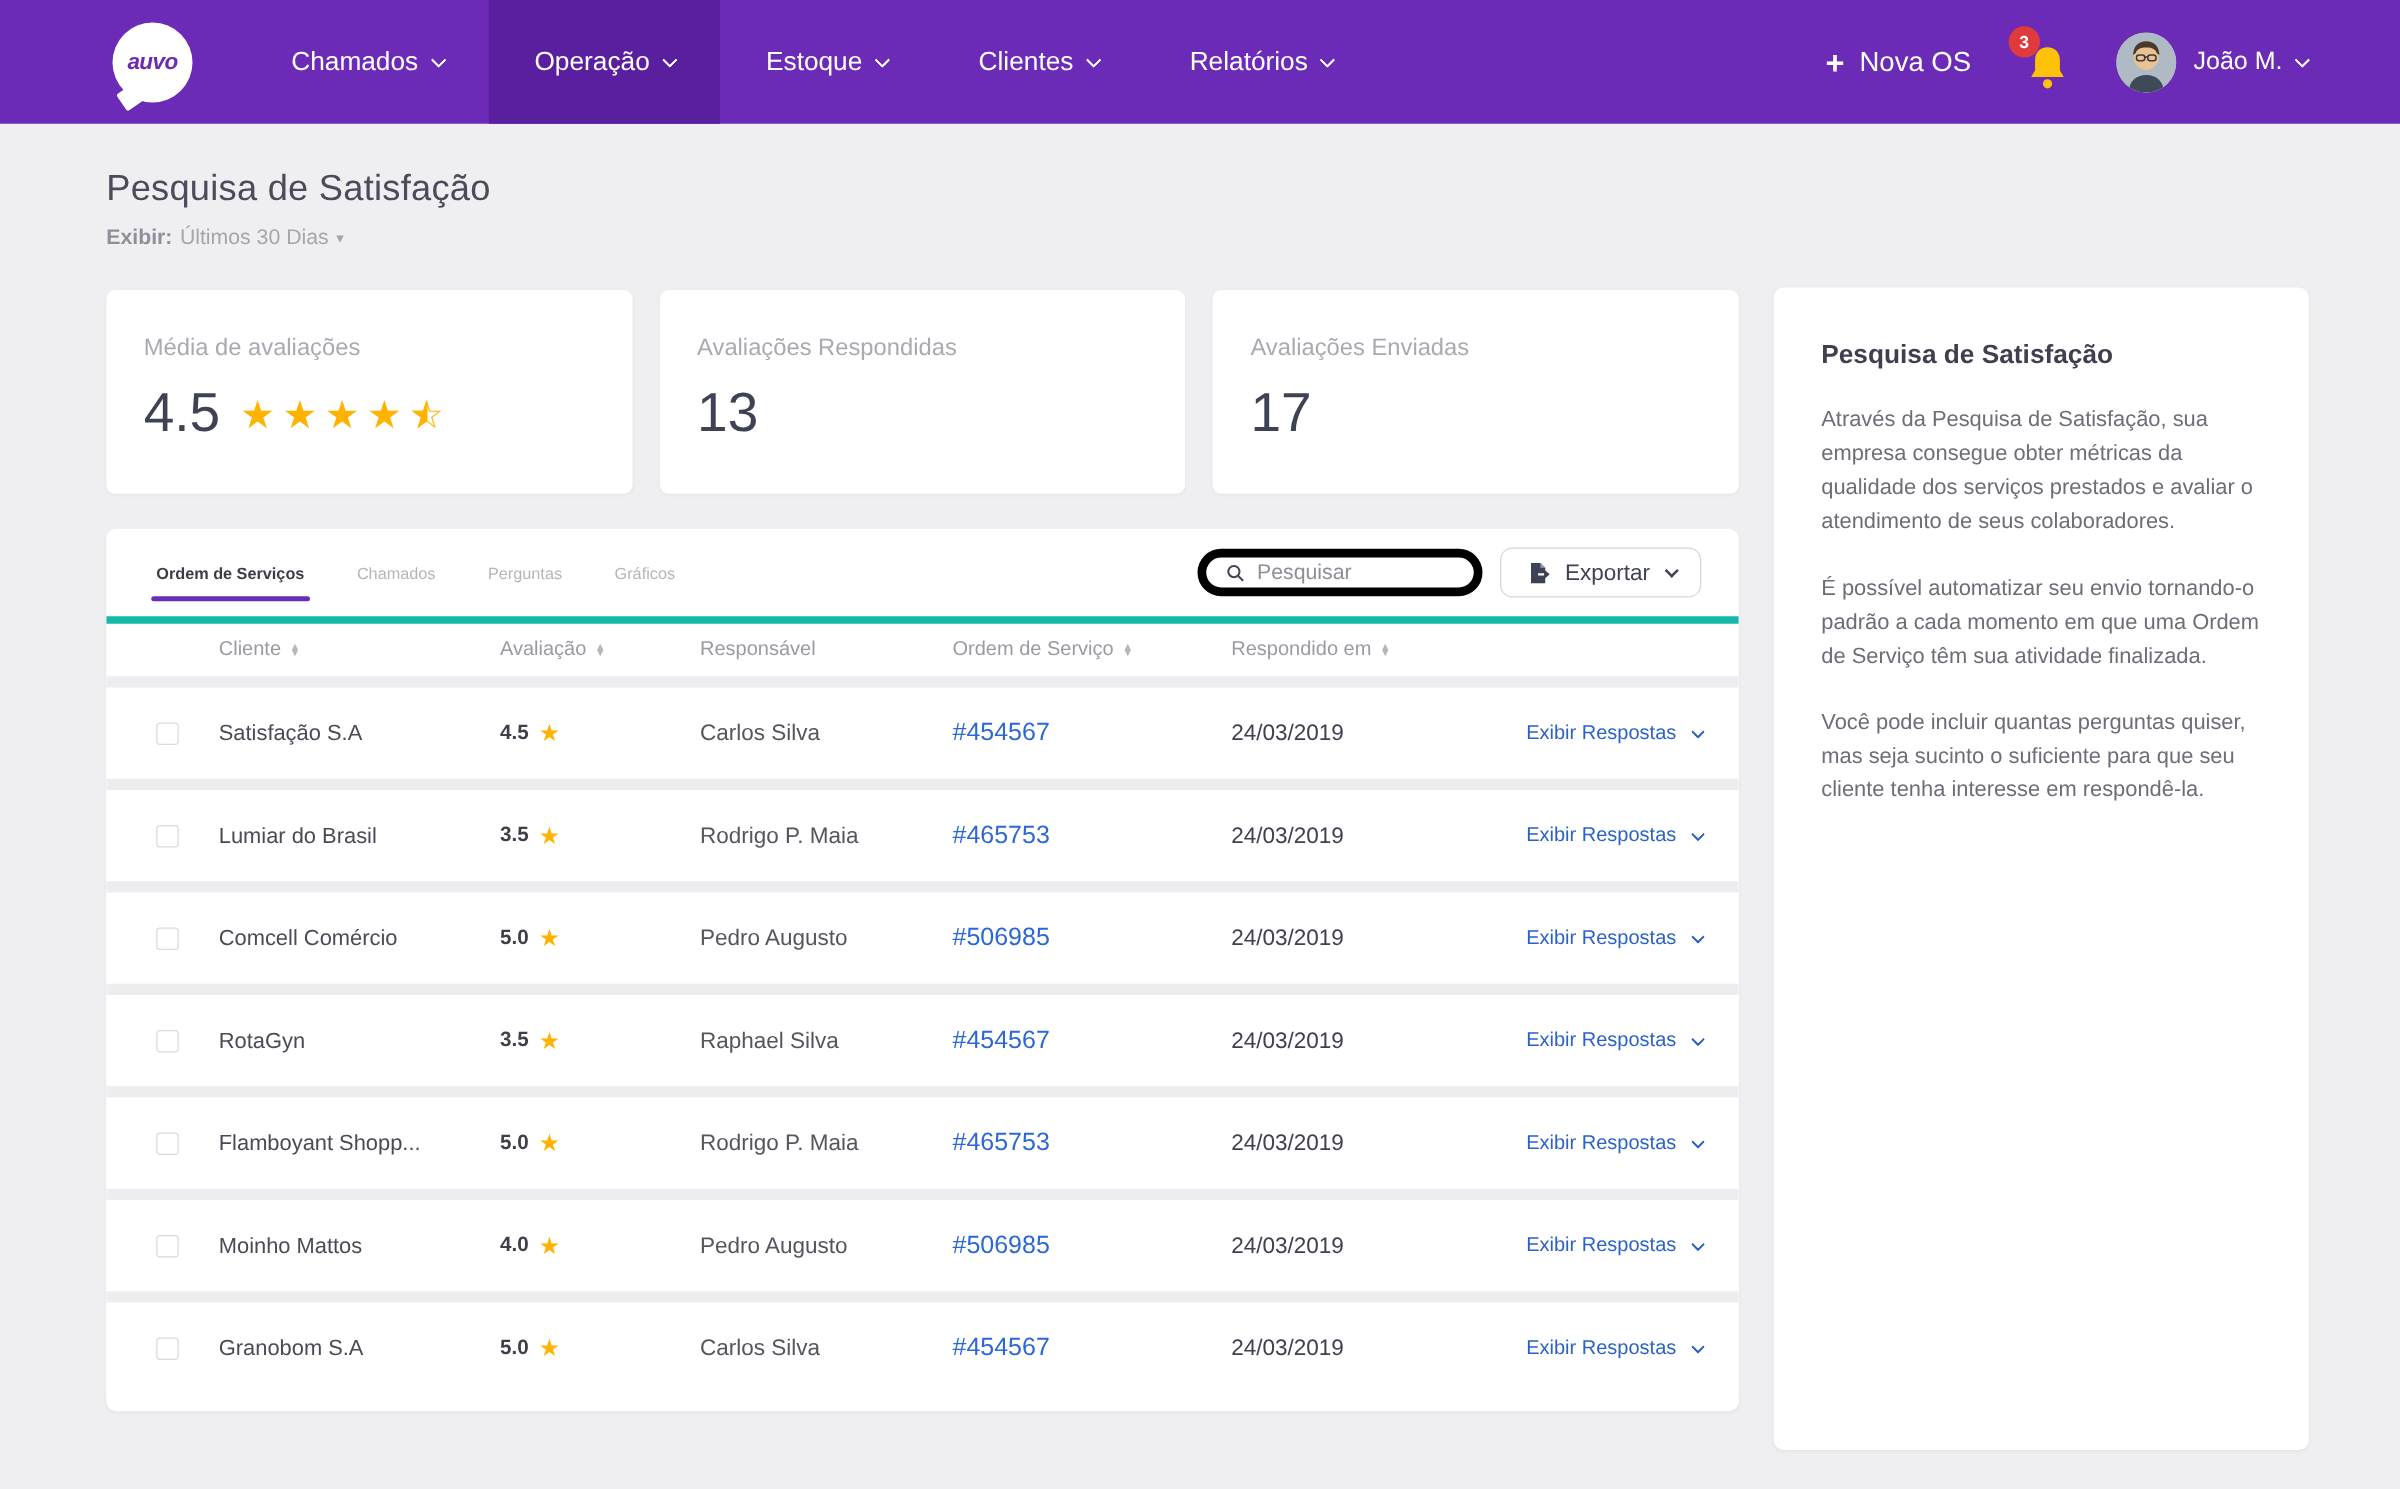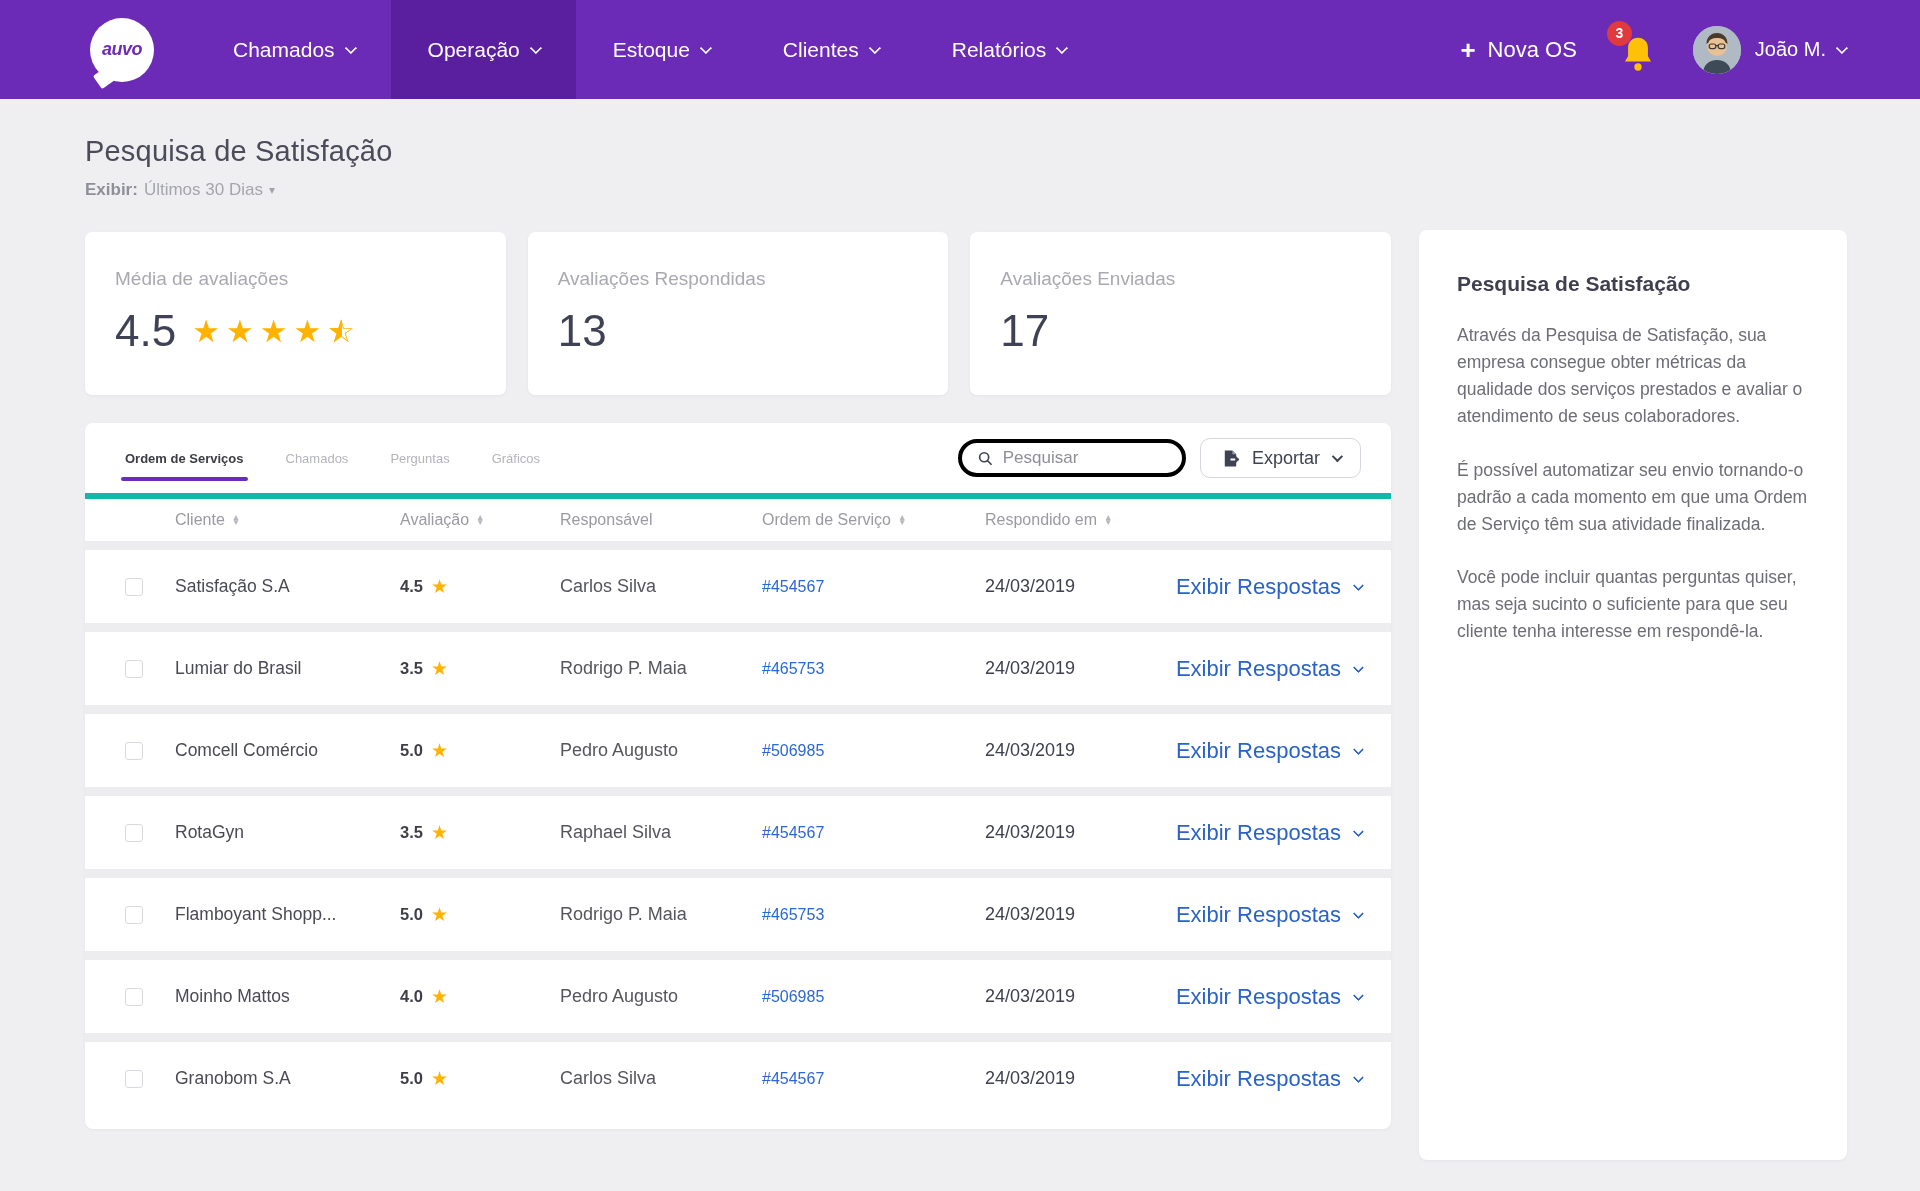--- a/index.html
+++ b/index.html
@@ -74,46 +74,46 @@
   .table-card {
     background:#fff; border-radius:8px; margin-top:28px; overflow:hidden;
     box-shadow:0 1px 3px rgba(60,60,90,0.06); padding-bottom:14px;
   }
   .tabs-bar { display:flex; align-items:center; height:70px; padding:0 30px 0 40px; }
   .tab { font-size:13px; color:#B4B4BD; font-weight:500; margin-right:42px; position:relative; height:100%; display:flex; align-items:center; cursor:pointer; }
   .tab.active { color:#3C3C46; font-weight:700; }
   .tab.active::after { content:""; position:absolute; left:-4px; right:-4px; bottom:12px; height:4px; background:#6A2DB8; border-radius:2px; }
   .tabs-actions { margin-left:auto; display:flex; align-items:center; gap:14px; }
   .search-pill {
-    display:flex; align-items:center; gap:10px; border:4px solid #000000; border-radius:19px;
+    display:flex; align-items:center; gap:10px; border:7px solid #000000; border-radius:19px;
     height:38px; width:228px; padding:0 16px; background:#fff;
   }
   .search-pill input { border:none; outline:none; font-size:17px; color:#55555E; width:100%; font-family:inherit; background:transparent; }
   .search-pill input::placeholder { color:#8E8E98; }
   .export-btn {
     display:flex; align-items:center; gap:12px; border:1px solid #D5D5DC; border-radius:10px;
     height:40px; padding:0 20px; background:#fff; font-size:18px; color:#3F4254; cursor:pointer; font-family:inherit;
   }
   .export-btn .chev-dark { width:8px; height:8px; border-right:2px solid #3F4254; border-bottom:2px solid #3F4254; transform:rotate(45deg) translateY(-2px); }
   
   .grid-row { display:grid; grid-template-columns:50px 225px 160px 202px 223px 176px 1fr; align-items:center; padding:0 30px 0 40px; }
   .t-head { height:48px; border-top:6px solid #14b8a6; font-size:16px; color:#9A9AA3; }
   .head-cell { display:flex; align-items:center; gap:7px; }
   .sort-icon { display:flex; flex-direction:column; line-height:0.62; font-size:8.5px; color:#B6B6BF; }
   .t-row { height:82px; border-top:9px solid #EDEDF0; background:#fff; }
   .checkbox { width:18px; height:18px; border:1.5px solid #D9D9DF; border-radius:3px; background:#fff; cursor:pointer; }
   .cell-client { font-size:17.5px; color:#4A4A55; }
   .cell-rating { font-size:16.5px; color:#3F3F4A; font-weight:600; display:flex; align-items:center; gap:8px; }
   .row-star { color:#FFB300; font-size:19px; font-weight:400; }
   .cell-resp { font-size:18px; color:#55555E; }
-  .cell-order { font-size:16px; }
+  .cell-order { font-size:20px; }
   .cell-order a { color:#2B67D6; text-decoration:none; }
   .cell-date { font-size:18px; color:#3F4050; }
   .cell-action { display:flex; justify-content:flex-end; }
-  .action-link { display:flex; align-items:center; gap:12px; color:#2A62C9; font-size:22px; font-weight:500; cursor:pointer; }
+  .action-link { display:flex; align-items:center; gap:12px; color:#2A62C9; font-size:16px; font-weight:500; cursor:pointer; }
   .chev-blue { width:8px; height:8px; border-right:2.5px solid #2A62C9; border-bottom:2.5px solid #2A62C9; transform:rotate(45deg) translateY(-2px); border-radius:1px; }
   
   .side-panel {
     background:#fff; border-radius:8px; margin-top:131px; height:930px; padding:42px 38px;
     box-shadow:0 1px 3px rgba(60,60,90,0.06);
   }
   .panel-title { font-size:21px; font-weight:700; color:#3F3F4E; }
   .panel-para { font-size:17.5px; color:#6D6D78; line-height:1.55; margin-top:26px; }
 </style>
 </head>

